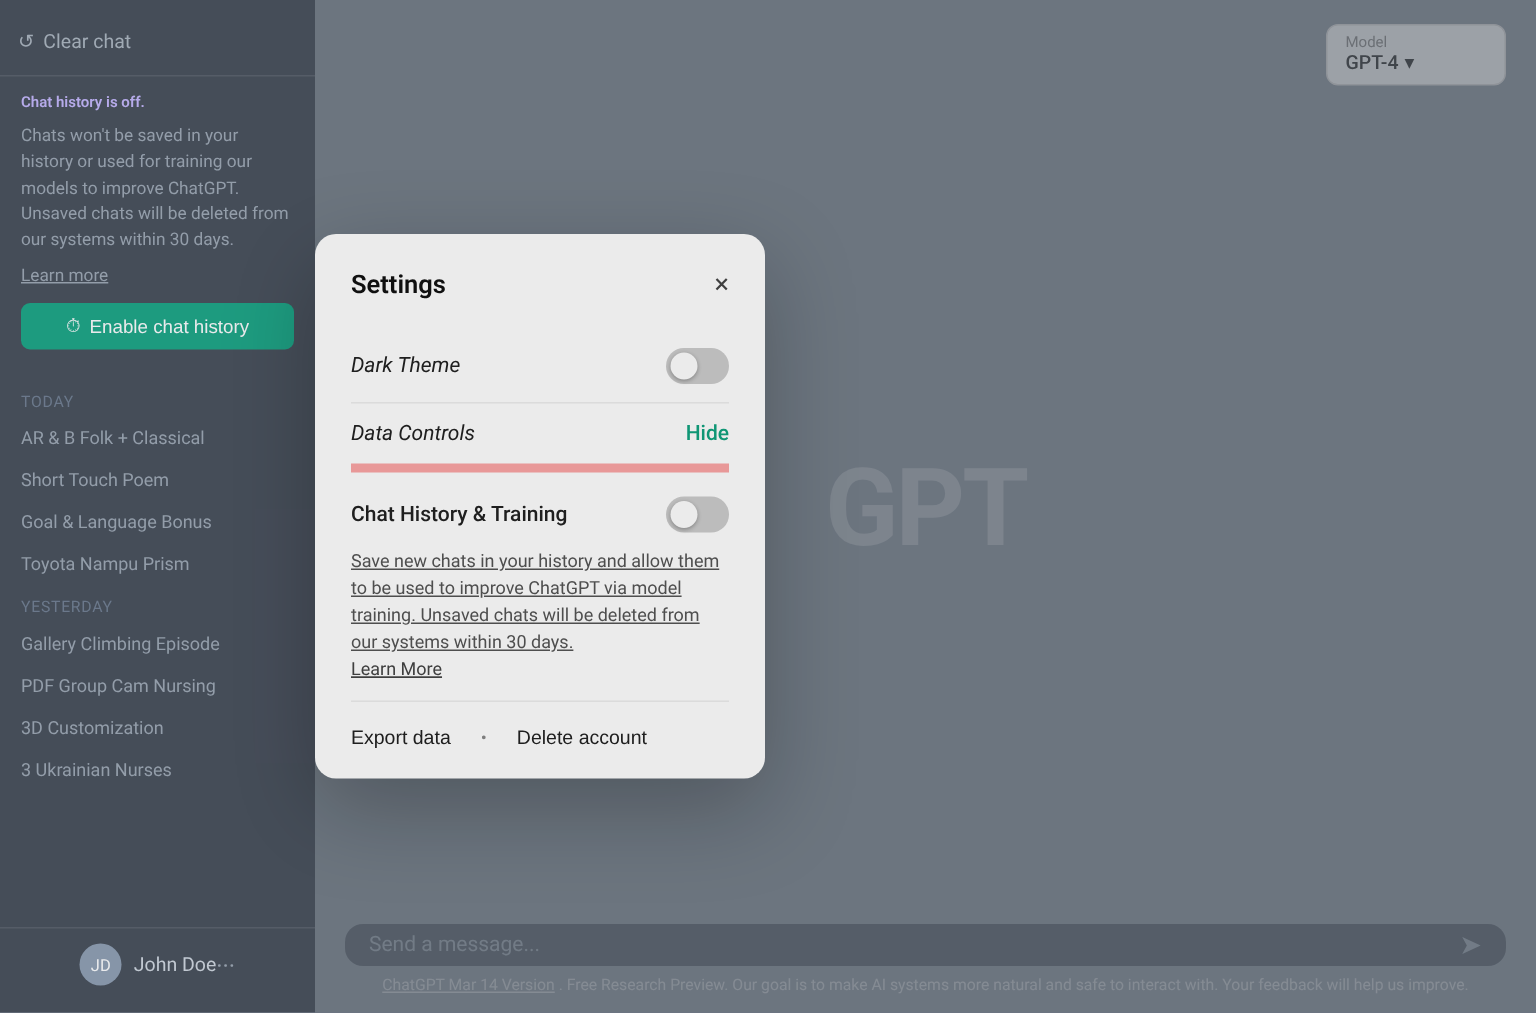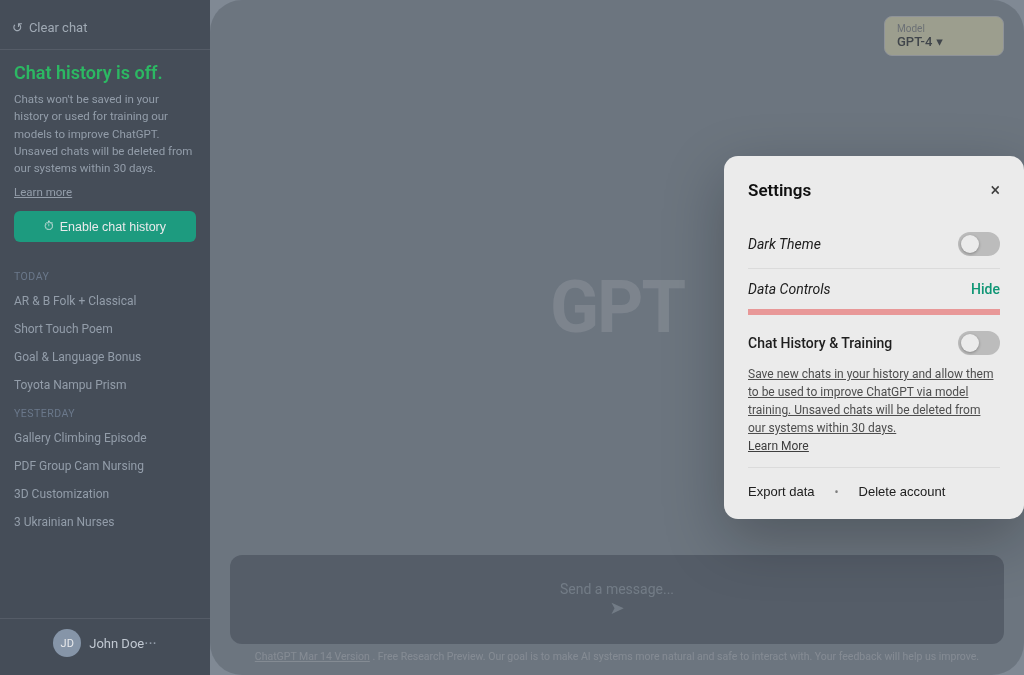--- a/index.html
+++ b/index.html
@@ -37,22 +37,22 @@
       font-size: 13px;
       cursor: pointer;
       padding: 4px 0;
     }
 
     .sidebar-history-off {
       padding: 12px 14px;
     }
 
     .history-off-title {
-      color: #22c55e;
-      font-size: 18px;
+      color: #c4b5fd;
+      font-size: 10px;
       font-weight: 600;
       margin-bottom: 8px;
     }
 
     .history-off-desc {
       color: #9aa5b1;
       font-size: 11.5px;
       line-height: 1.5;
       margin-bottom: 8px;
     }
@@ -155,21 +155,21 @@
     }
 
     .main-header {
       padding: 16px 20px;
       display: flex;
       justify-content: flex-end;
       align-items: center;
     }
 
     .model-selector {
-      background: #fef9c3;
+      background: #ffffff;
       border: 1px solid #ddd;
       border-radius: 8px;
       padding: 6px 12px;
       display: flex;
       flex-direction: column;
       align-items: flex-start;
       min-width: 120px;
       cursor: pointer;
     }
 
@@ -201,25 +201,24 @@
       letter-spacing: -2px;
     }
 
     .main-footer {
       padding: 12px 20px 8px;
     }
 
     .message-input-bar {
       background: #535c68;
       border-radius: 12px;
-      padding: 26px 16px;
+      padding: 3px 16px;
       display: flex;
       align-items: center;
       justify-content: space-between;
-      flex-direction: column;
     }
 
     .message-placeholder {
       color: #9aa5b1;
       font-size: 14px;
     }
 
     .send-btn {
       color: #9aa5b1;
       font-size: 18px;
@@ -234,23 +233,22 @@
       padding-bottom: 4px;
     }
 
     
     .overlay {
       position: absolute;
       top: 0; left: 0; right: 0; bottom: 0;
       background: rgba(100,110,120,0.55);
       display: flex;
       align-items: center;
-      justify-content: flex-end;
+      justify-content: flex-start;
       z-index: 10;
-      border-radius: 32px;
     }
 
     
     .modal {
       background: #fff;
       border-radius: 14px;
       width: 300px;
       padding: 24px 24px 20px;
       box-shadow: 0 20px 60px rgba(0,0,0,0.25);
       position: relative;

